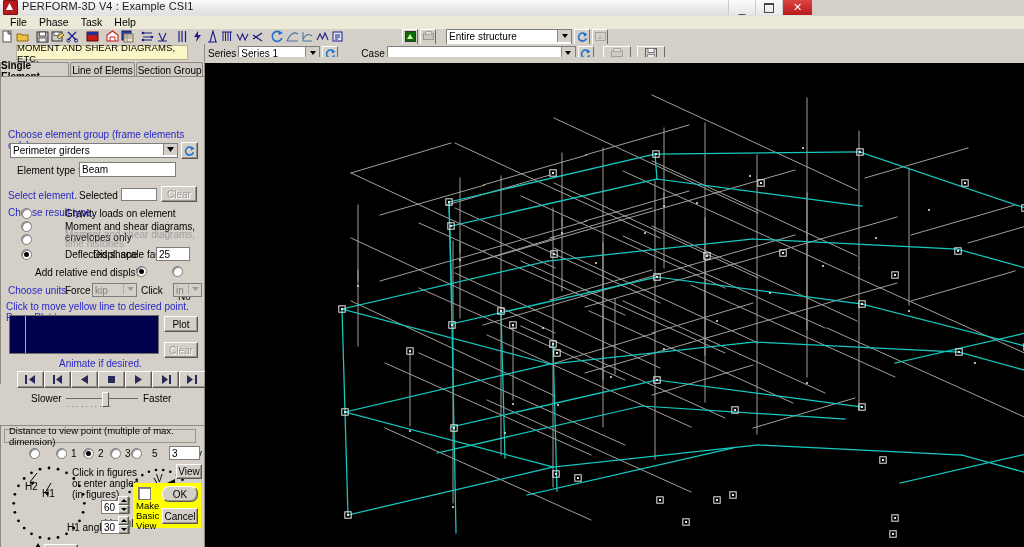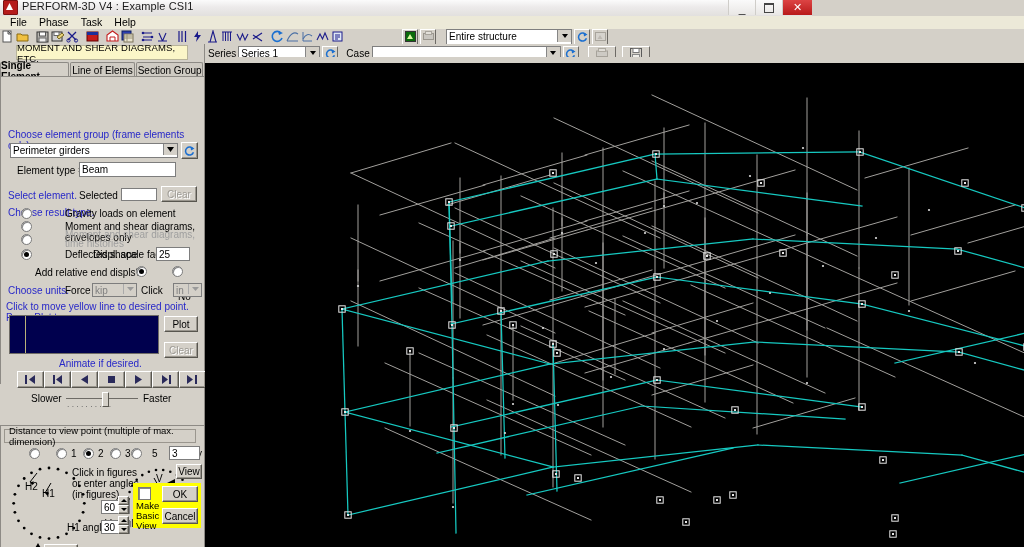--- a/index.html
+++ b/index.html
@@ -327,21 +327,21 @@
     <div class="combo" style="width:78px;">
       <span>Series 1</span>
       <span class="arr"></span>
     </div>
     <div class="sbtn">
       <svg width="11" height="11">
           <path d="M9 4 A4 4 0 1 0 9.4 7.2" stroke="#1b6fd0" stroke-width="1.5" fill="none"></path>
           <path d="M6.5 1.5 L10.5 3.5 L7 5.5 Z" fill="#1b6fd0"></path>
         </svg>
       </div>
-    <span class="lbl" style="margin-left:8px;">Case</span>
+    <span class="lbl" style="margin-left:23px;">Case</span>
     <div class="combo" style="width:185px;">
       <span></span>
       <span class="arr"></span>
     </div>
     <div class="sbtn">
       <svg width="11" height="11">
           <path d="M9 4 A4 4 0 1 0 9.4 7.2" stroke="#1b6fd0" stroke-width="1.5" fill="none"></path>
           <path d="M6.5 1.5 L10.5 3.5 L7 5.5 Z" fill="#1b6fd0"></path>
         </svg>
       </div>
@@ -619,21 +619,21 @@
         <span>30</span>
       </div>
       <div class="spin" style="left:117px;top:90px;">
         <div class="up"></div>
         <div class="dn"></div>
       </div>
 
       <div class="yellowbox" style="left:132px;top:57px;width:68px;height:45px;">
         <div class="chk" style="left:5px;top:4px;"></div>
         <div class="ylbl" style="left:3px;top:18px;width:25px;">Make Basic View</div>
-        <div class="btn" style="left:29px;top:3px;width:34px;height:14px;">
+        <div class="btn" style="left:29px;top:3px;width:34px;height:14px;border-radius:7px;">
           <span>OK</span>
           </div>
         <div class="btn" style="left:29px;top:25px;width:34px;height:14px;">
           <span>Cancel</span>
           </div>
       </div>
     </div>
   </div>
 
   <div class="statusstrip"></div>

